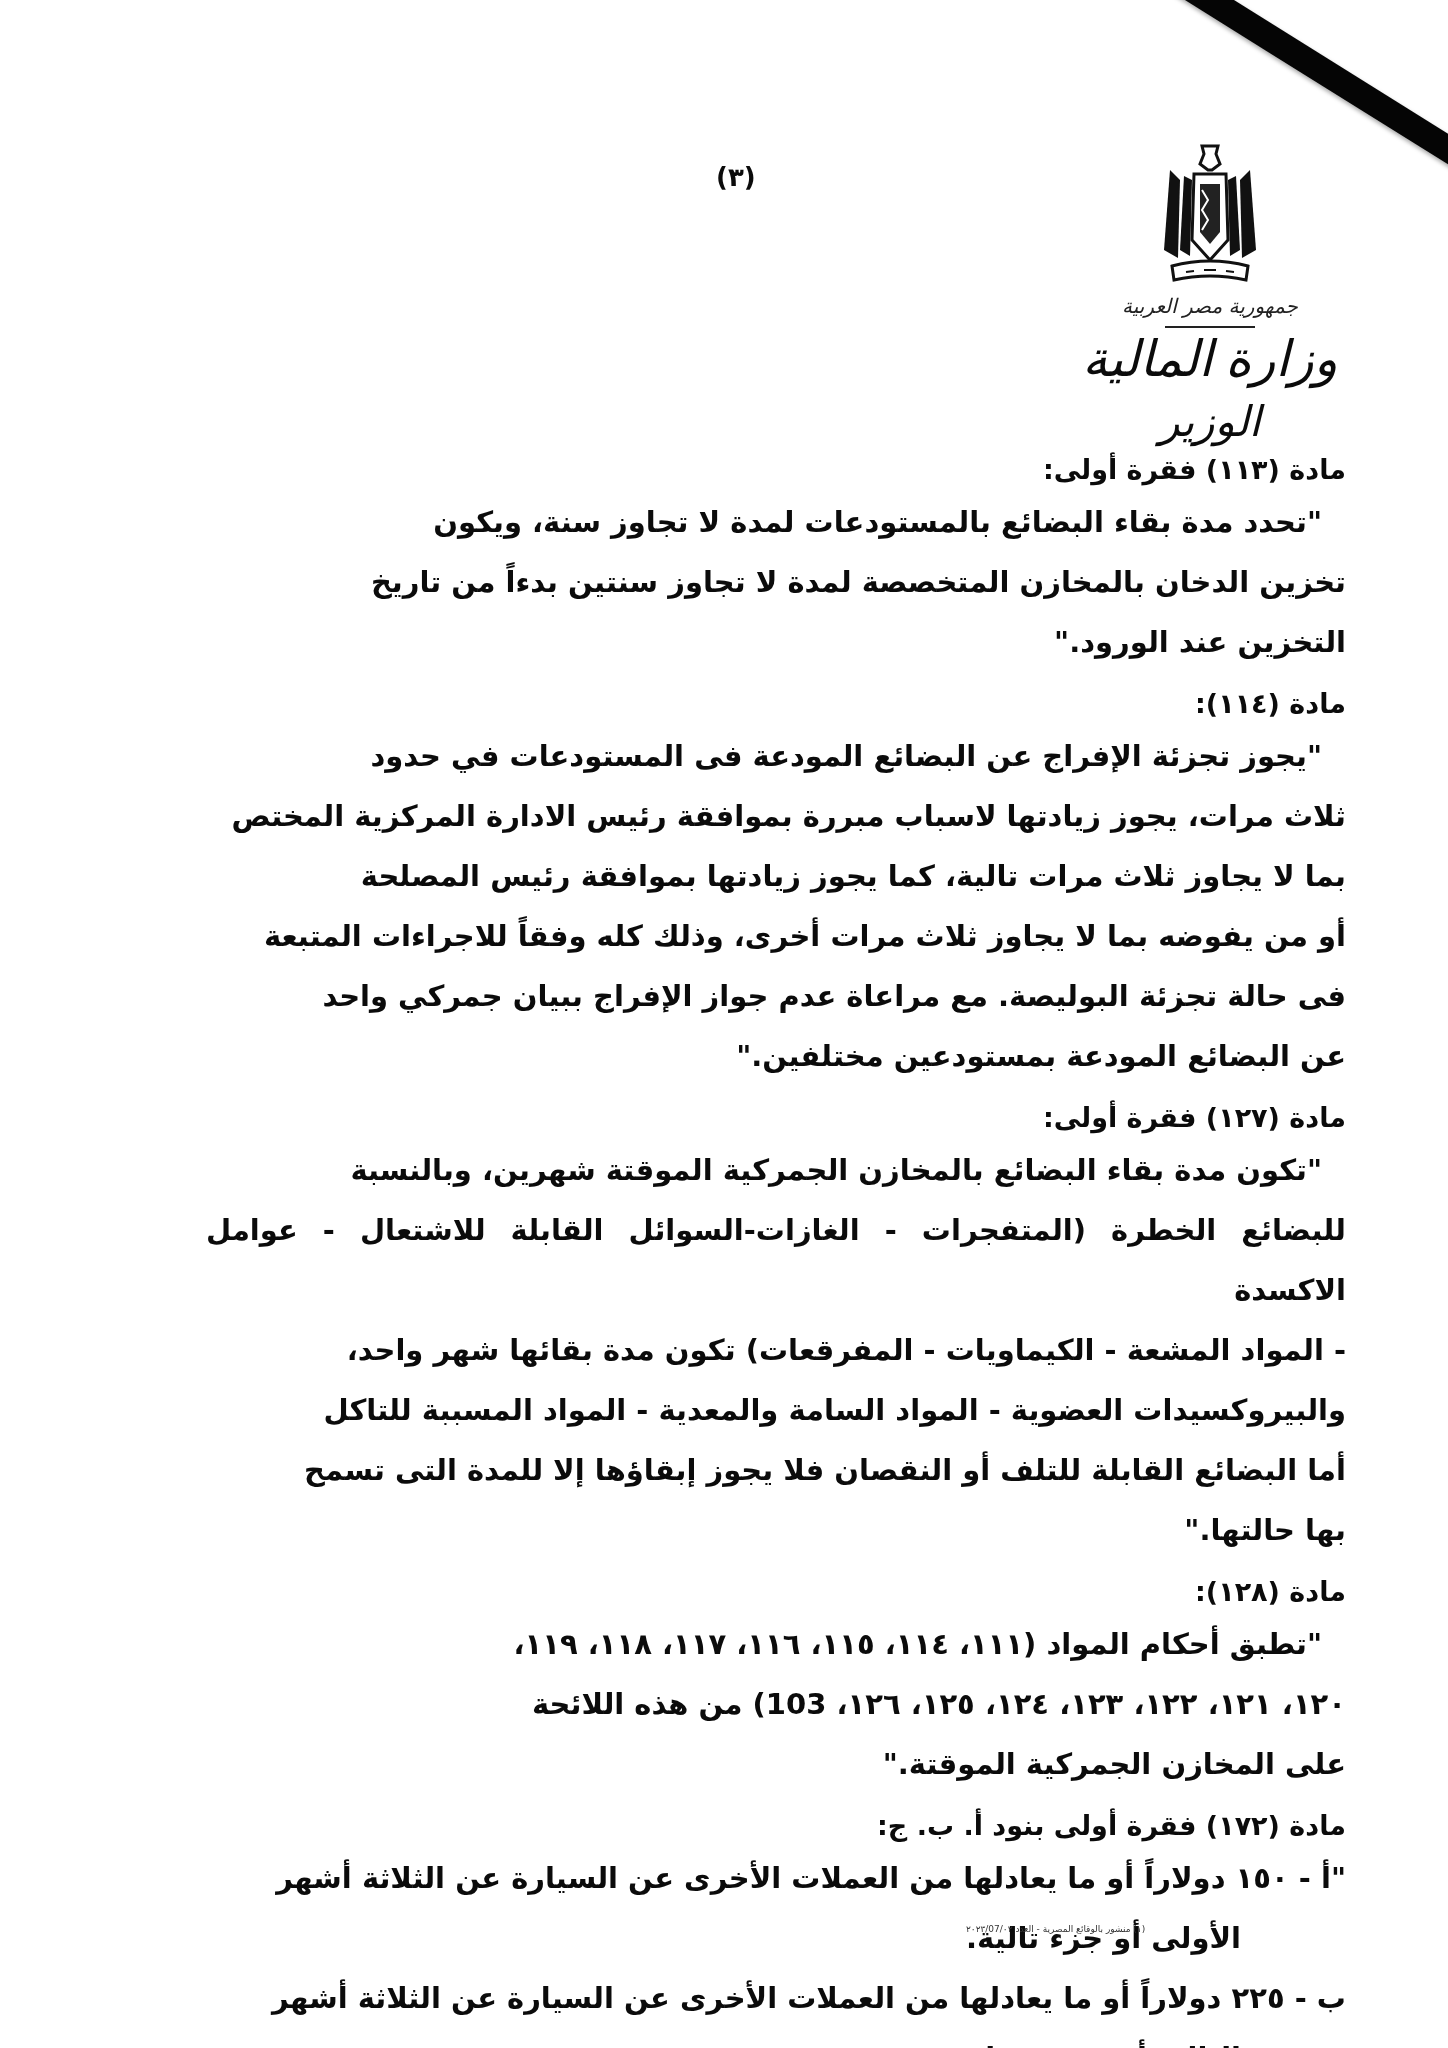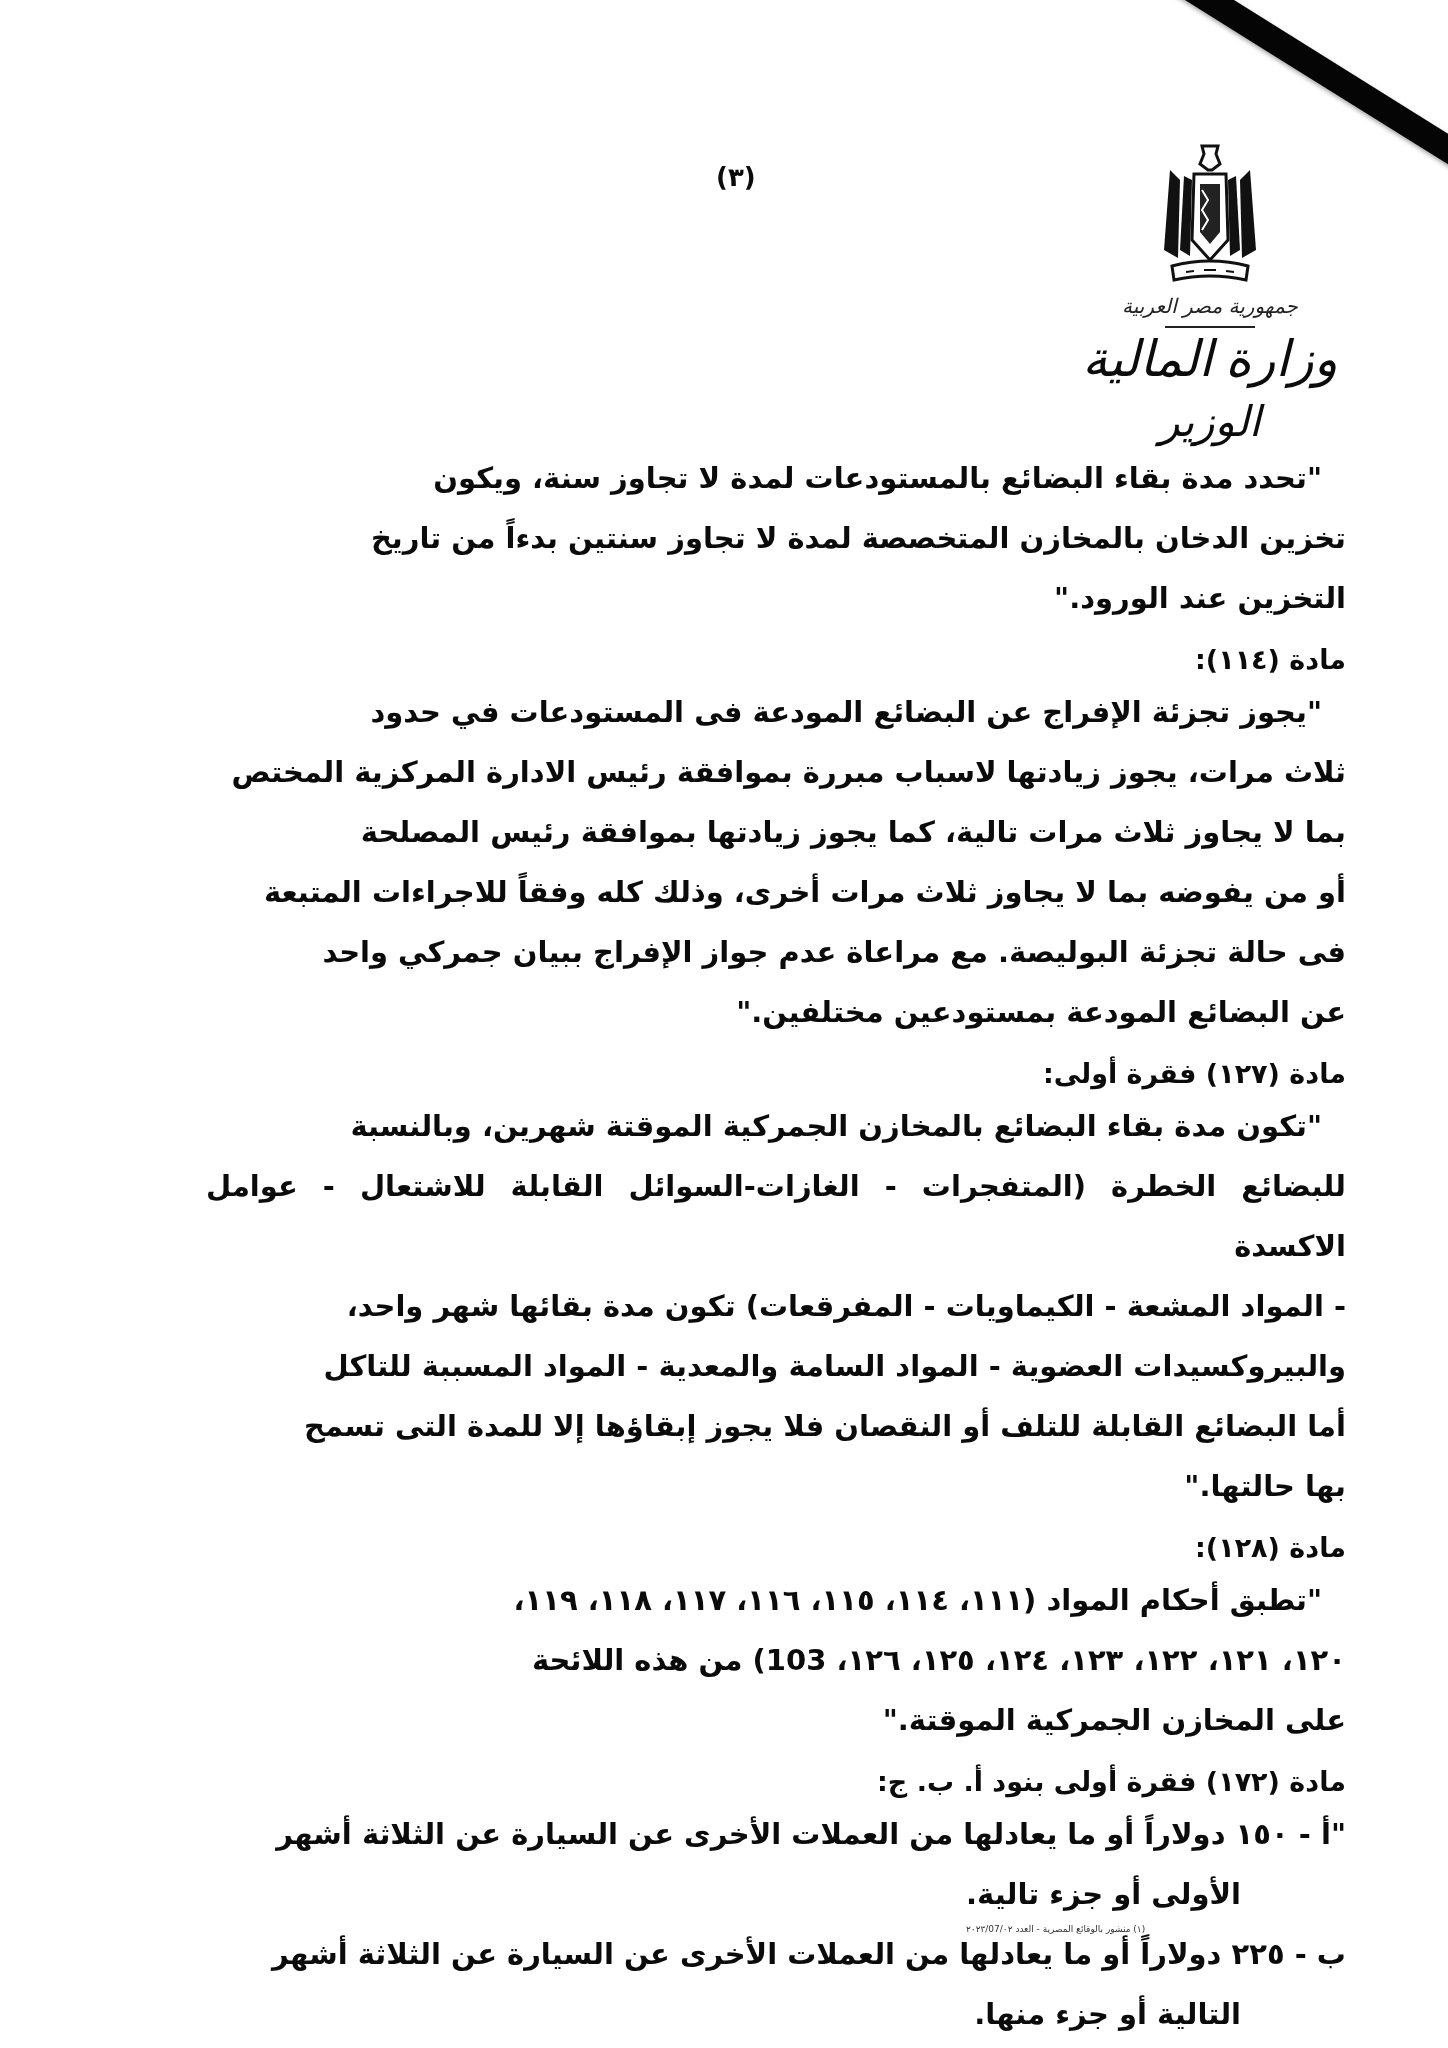--- a/index.html
+++ b/index.html
@@ -144,20 +144,21 @@
   </svg>
   <div class="republic">جمهورية مصر العربية</div>
   <div class="rule"></div>
   <div class="ministry">وزارة المالية</div>
   <div class="minister">الوزير</div>
 </div>
 
 <div class="content">
 
   <section>
+    <p class="article-heading">مادة (١١٣) فقرة أولى:</p>
     <p class="article-body">
       <span class="line indent">"تحدد مدة بقاء البضائع بالمستودعات لمدة لا تجاوز سنة، ويكون</span>
       <span class="line">تخزين الدخان بالمخازن المتخصصة لمدة لا تجاوز سنتين بدءاً من تاريخ</span>
       <span class="line">التخزين عند الورود."</span>
     </p>
   </section>
 
   <section>
     <p class="article-heading">مادة (١١٤):</p>
     <p class="article-body">

